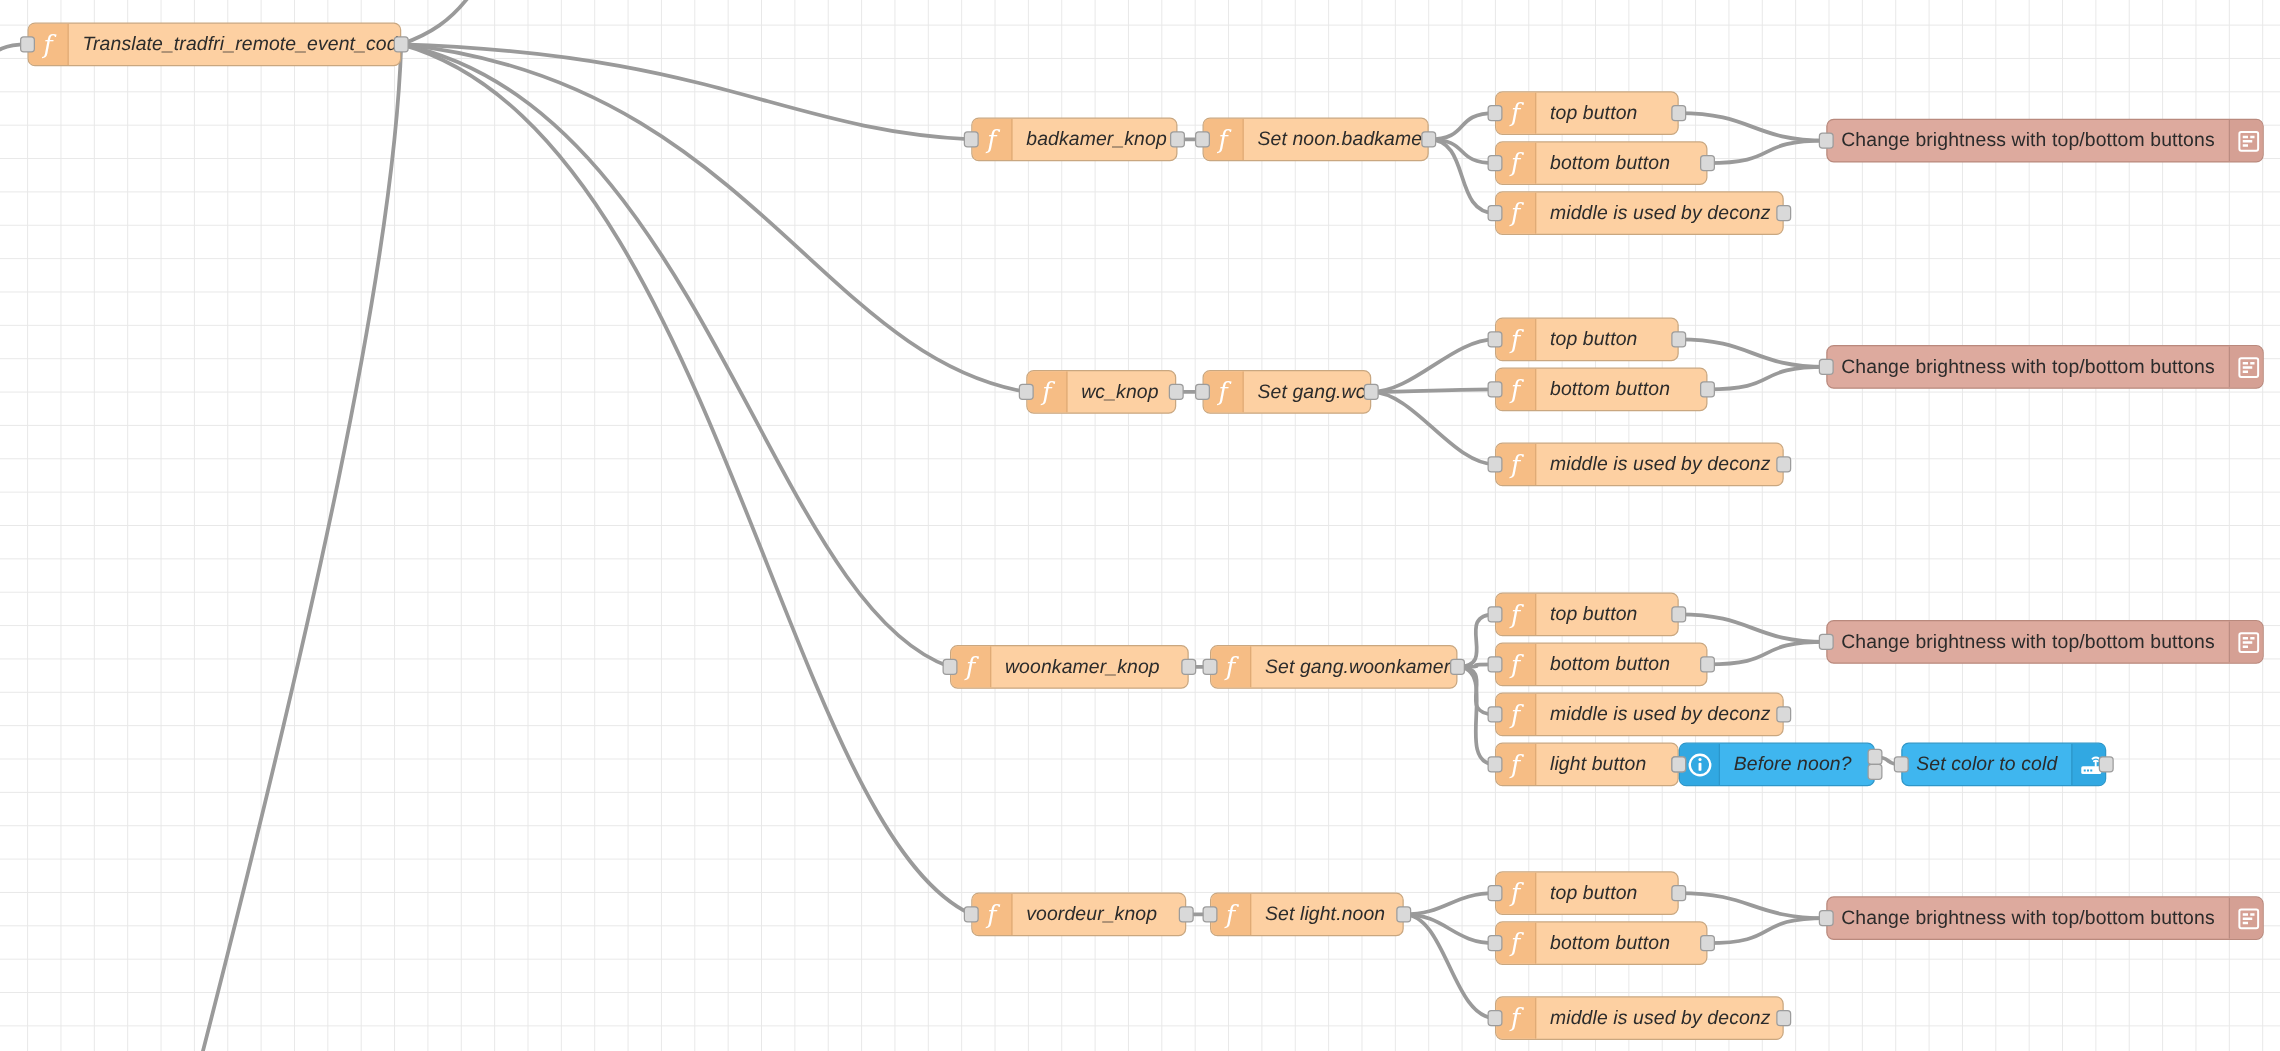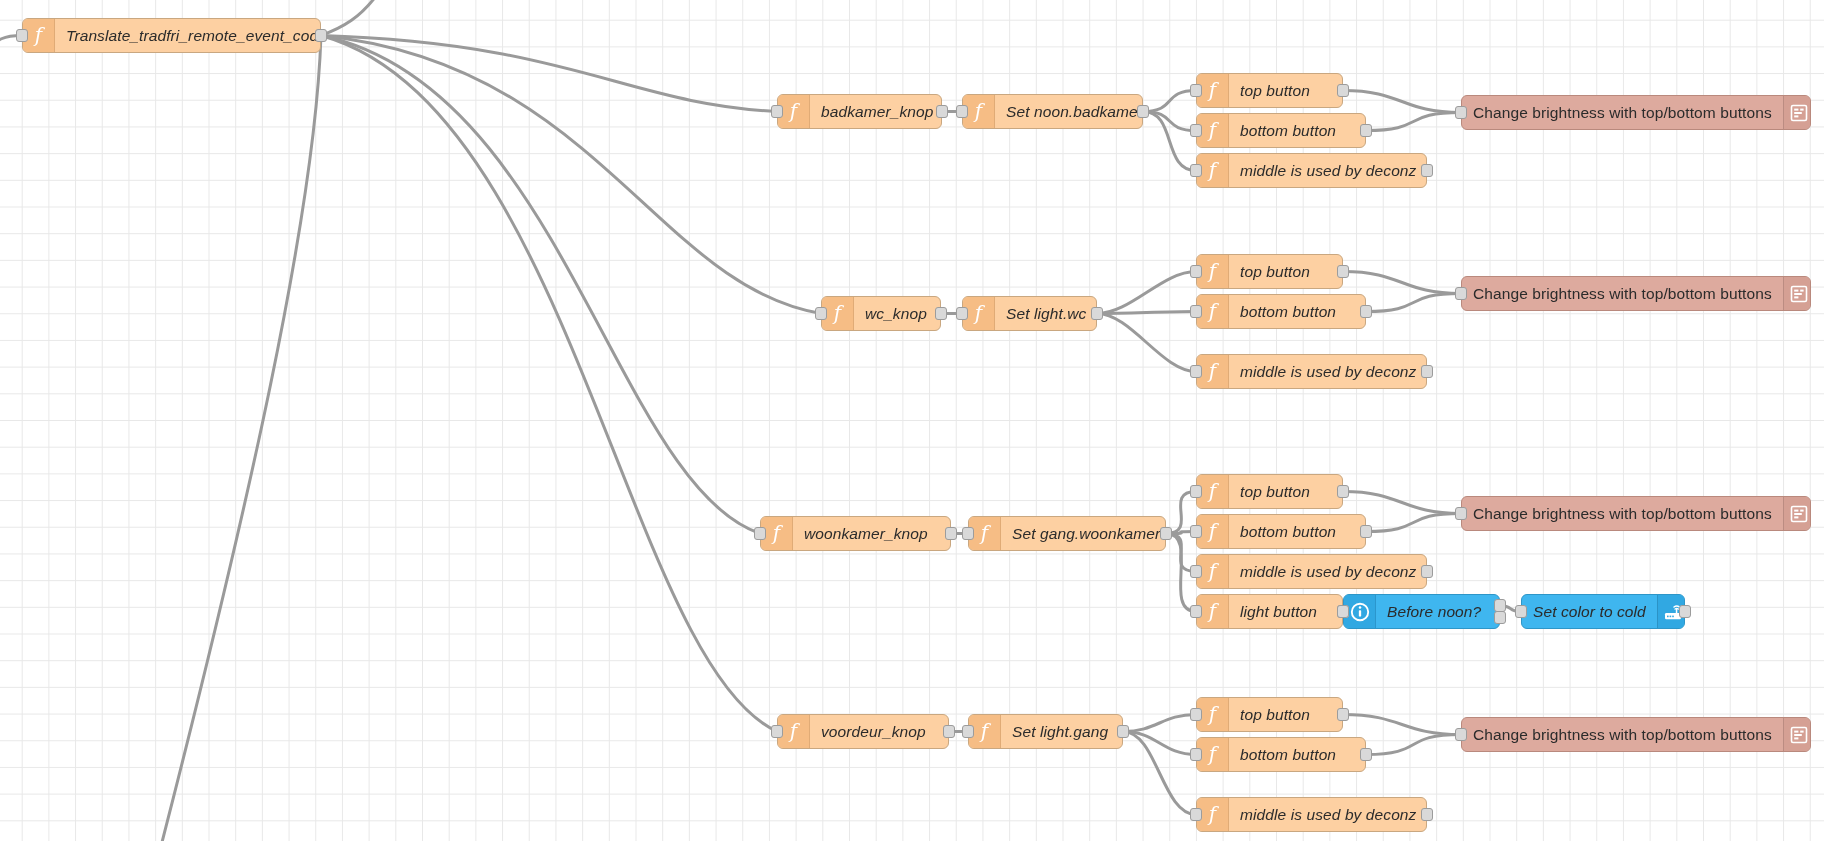--- a/index.html
+++ b/index.html
@@ -189,21 +189,21 @@
           <span class="fglyph">f</span>
         </span>
         <span class="label">wc_knop</span>
       </div>
       <div class="port" style="left: 815px; top: 307px;"></div>
       <div class="port" style="left: 935px; top: 307px;"></div>
       <div class="node fn" style="left: 962px; top: 296px; width: 135px;">
         <span class="iconbox">
           <span class="fglyph">f</span>
         </span>
-        <span class="label">Set light.wc</span>
+        <span class="label">Set gang.wc</span>
       </div>
       <div class="port" style="left: 956px; top: 307px;"></div>
       <div class="port" style="left: 1091px; top: 307px;"></div>
       <div class="node fn" style="left: 1196px; top: 254px; width: 147px;">
         <span class="iconbox">
           <span class="fglyph">f</span>
         </span>
         <span class="label">top button</span>
       </div>
       <div class="port" style="left: 1190px; top: 265px;"></div>
@@ -332,21 +332,21 @@
           <span class="fglyph">f</span>
         </span>
         <span class="label">voordeur_knop</span>
       </div>
       <div class="port" style="left: 771px; top: 725px;"></div>
       <div class="port" style="left: 943px; top: 725px;"></div>
       <div class="node fn" style="left: 968px; top: 714px; width: 155px;">
         <span class="iconbox">
           <span class="fglyph">f</span>
         </span>
-        <span class="label">Set light.gang</span>
+        <span class="label">Set light.noon</span>
       </div>
       <div class="port" style="left: 962px; top: 725px;"></div>
       <div class="port" style="left: 1117px; top: 725px;"></div>
       <div class="node fn" style="left: 1196px; top: 697px; width: 147px;">
         <span class="iconbox">
           <span class="fglyph">f</span>
         </span>
         <span class="label">top button</span>
       </div>
       <div class="port" style="left: 1190px; top: 708px;"></div>

